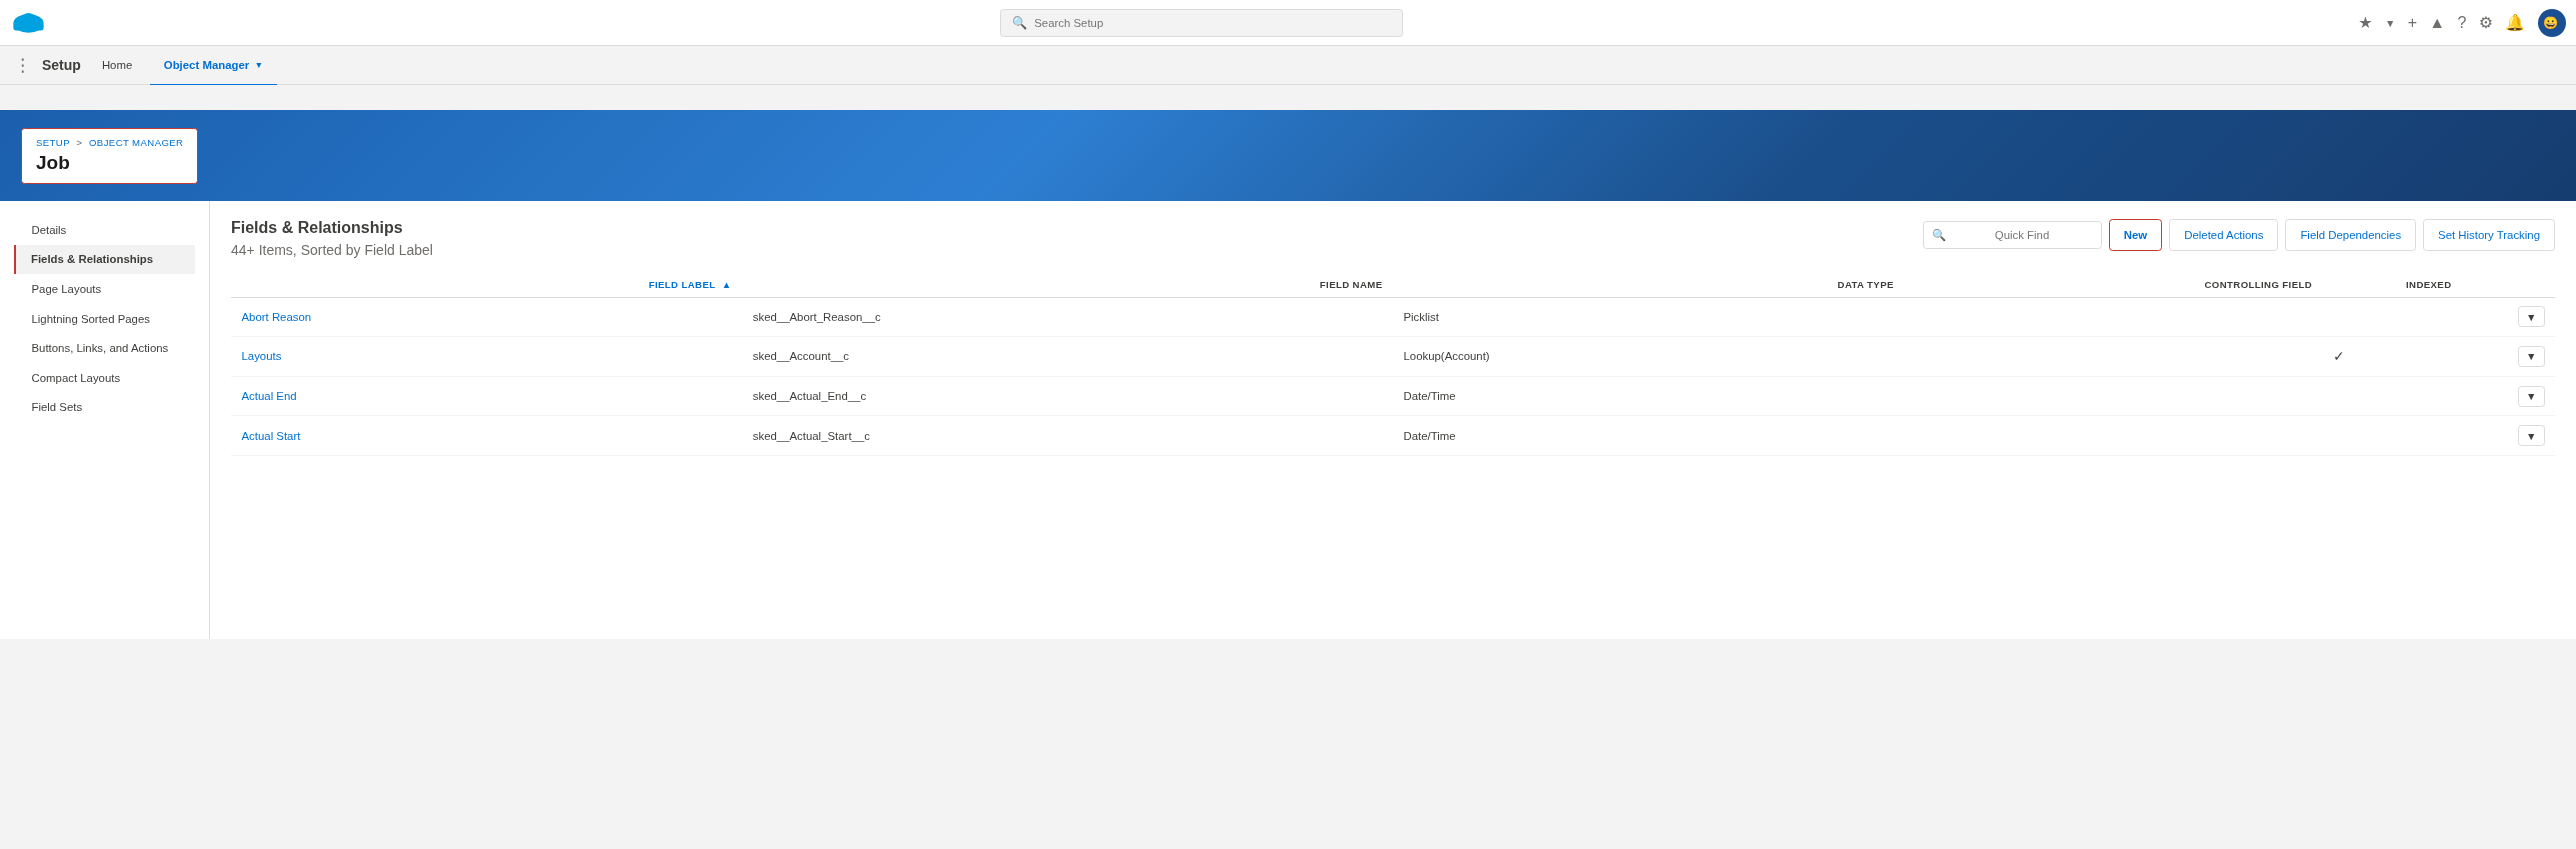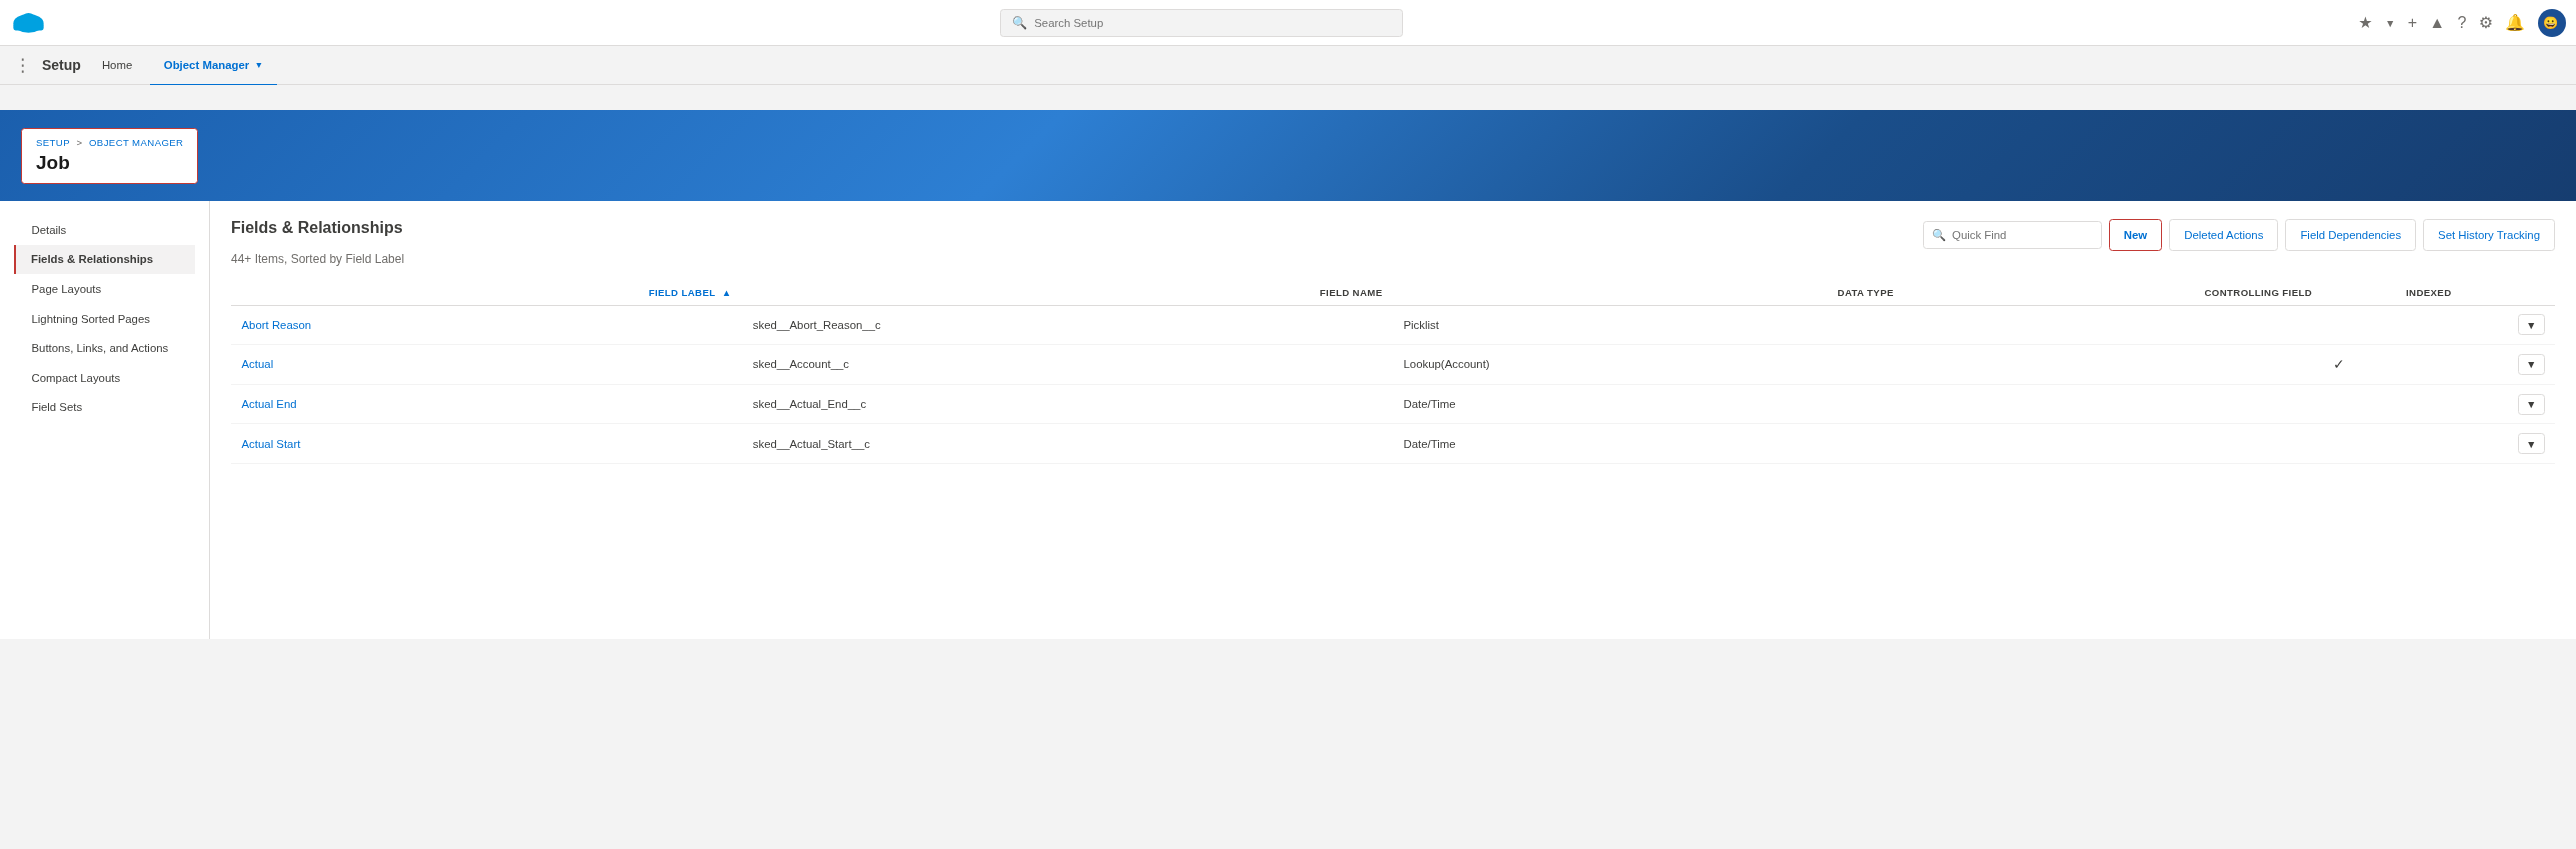--- a/index.html
+++ b/index.html
@@ -184,23 +184,23 @@
       align-items: flex-start;
       justify-content: space-between;
       margin-bottom: 14px;
     }
     .section-title {
       font-size: 16px;
       font-weight: 700;
       color: #3e3e3c;
     }
     .section-subtitle {
-      font-size: 12px;
+      font-size: 14px;
       color: #706e6b;
-      margin-top: 15px;
+      margin-top: 5px;
       text-align: right;
     }
     .header-actions {
       display: flex;
       align-items: center;
       gap: 7px;
     }
     .quick-find-wrap {
       display: flex;
       align-items: center;
@@ -210,20 +210,21 @@
       height: 28px;
       background: #fff;
       gap: 5.3px;
     }
     .quick-find-wrap input {
       border: none;
       outline: none;
       font-size: 11.4px;
       color: #3e3e3c;
       width: 140px;
+      text-align: center;
     }
     .btn {
       height: 32px;
       padding: 0 14px;
       border-radius: 3.5px;
       font-size: 11.4px;
       cursor: pointer;
       border: 0.9px solid #dddbda;
       background: #fff;
       color: #0070d2;
@@ -423,21 +424,21 @@
           <td>Picklist</td>
           <td></td>
           <td></td>
           <td>
             <button class="row-action-btn">▼</button>
           </td>
         </tr>
 
         <tr class="table-row">
           <td>
-            <a>Actual</a>
+            <a>Layouts</a>
           </td>
           <td>sked__Account__c</td>
           <td>Lookup(Account)</td>
           <td></td>
           <td>
             <span class="checkmark">✓</span>
           </td>
           <td>
             <button class="row-action-btn">▼</button>
           </td>

